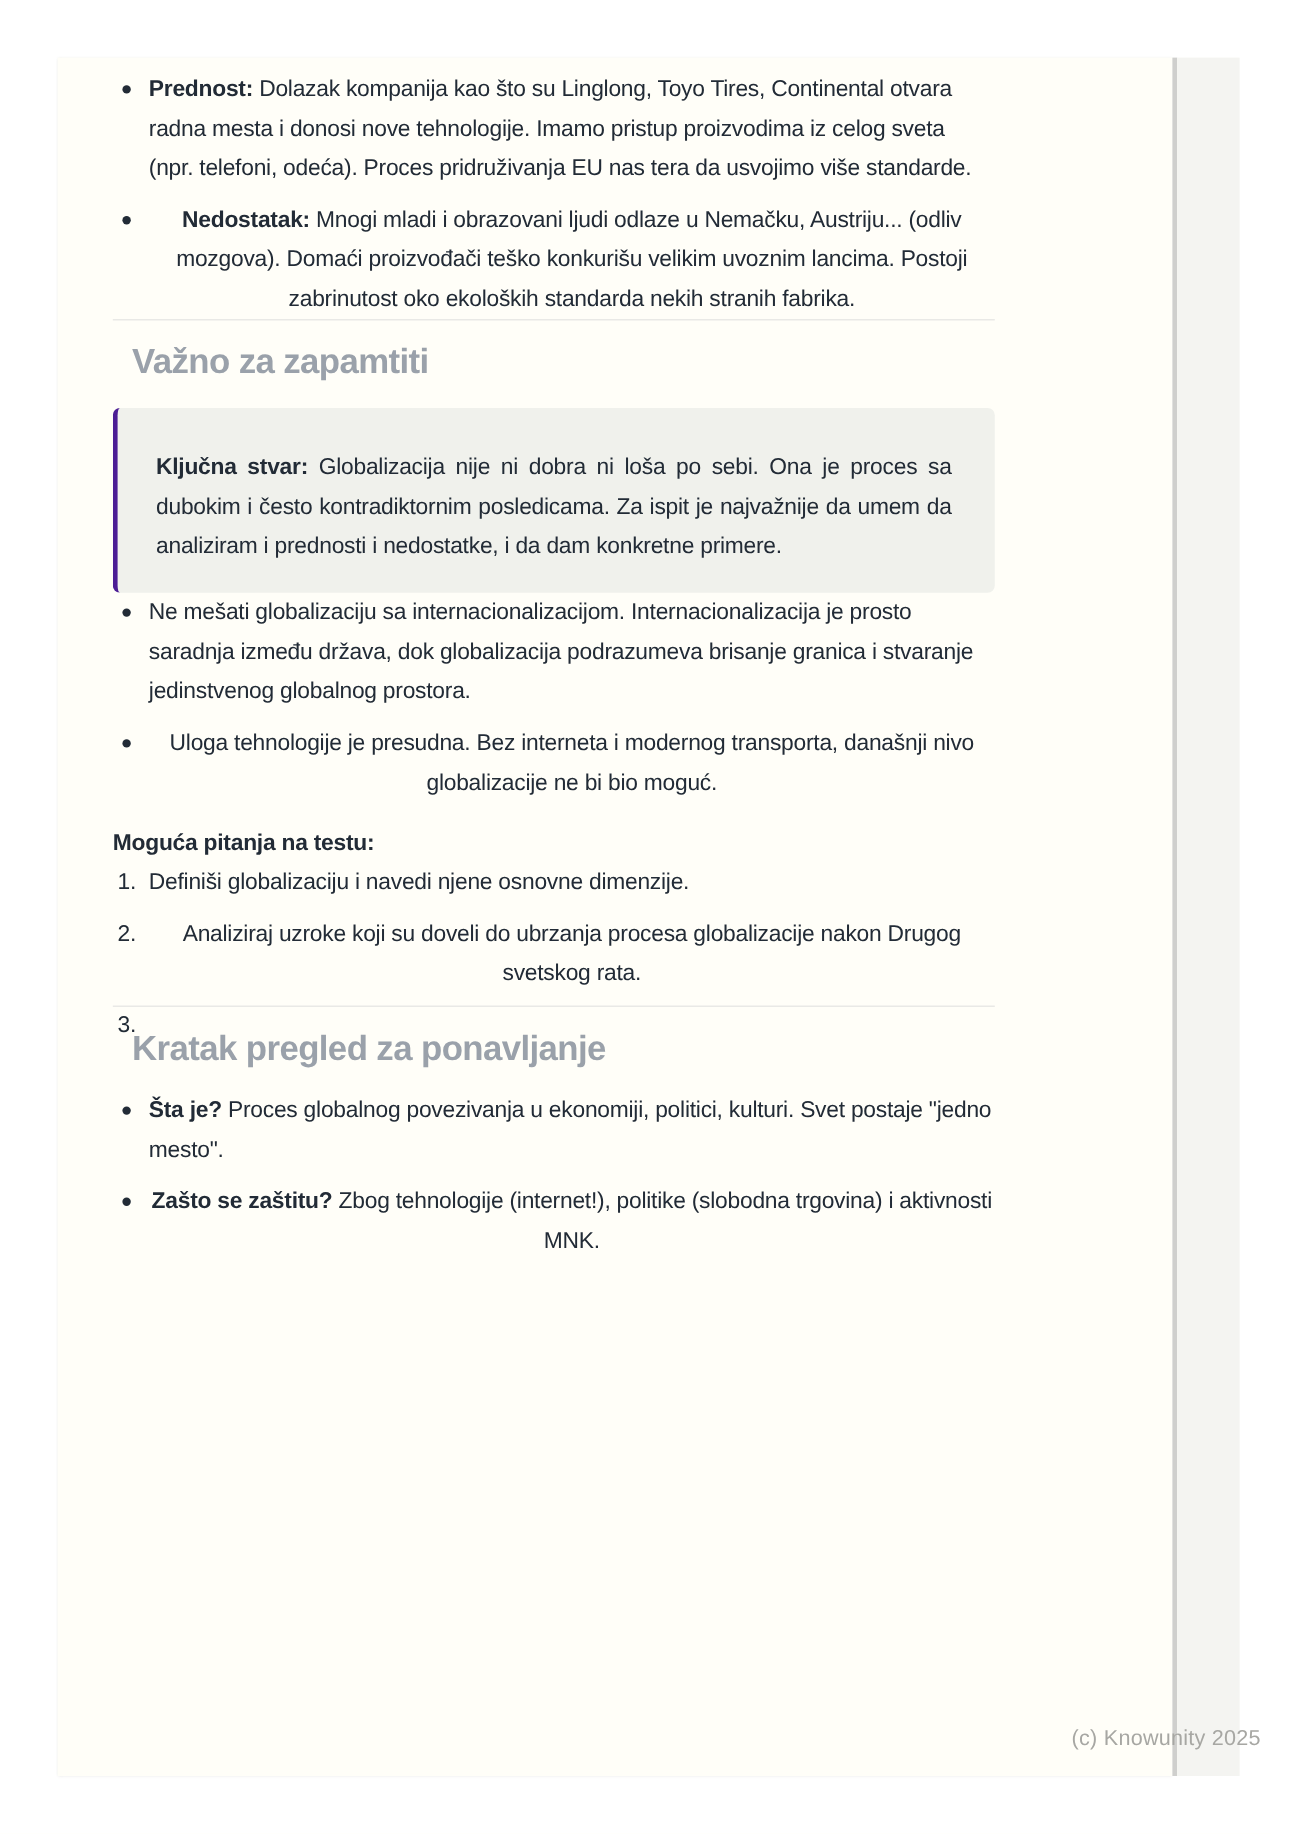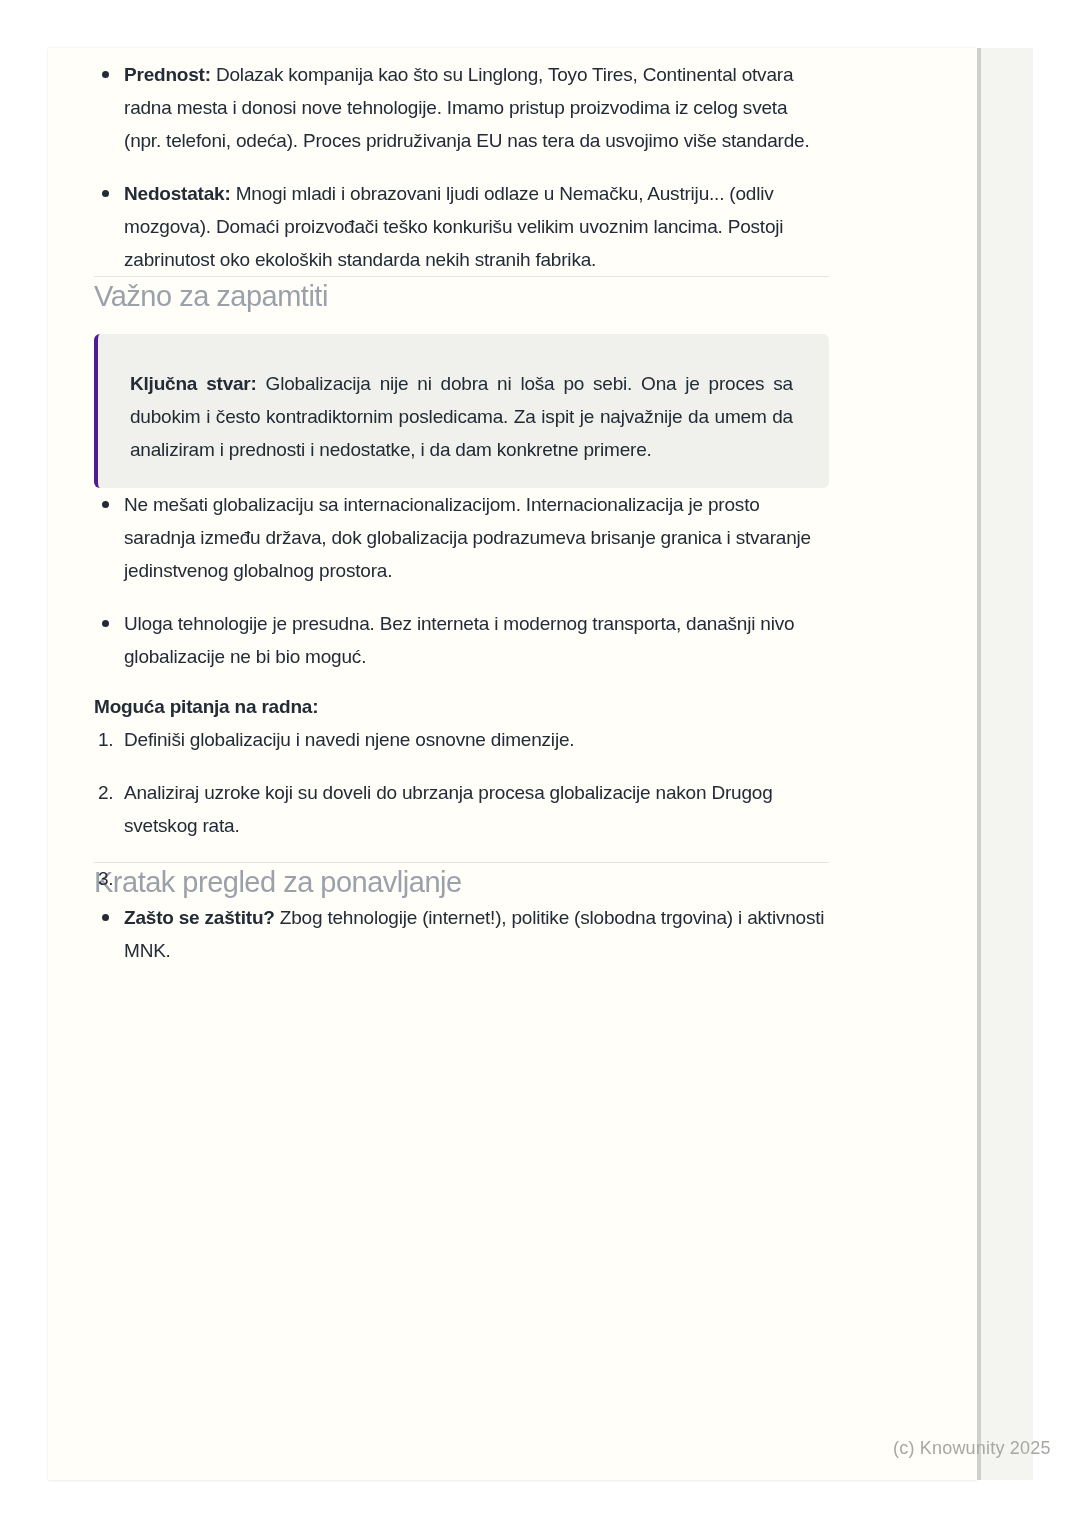--- a/index.html
+++ b/index.html
@@ -14,34 +14,34 @@
     background:#fffef8;
     box-shadow:0 0 2px rgba(0,0,0,.05), 0 1px 3px rgba(0,0,0,.06);
   }
   .content{
     position:absolute;left:46px;top:10px;width:735px;
     font-size:19px;line-height:33px;letter-spacing:-0.2px;
   }
   .b{font-weight:bold;}
   ul.blist,ol.nlist{margin:0;padding:0;list-style:none;counter-reset:q;}
   ul.blist>li,ol.nlist>li{position:relative;padding-left:30px;}
-  ul.blist>li + li, ol.nlist>li + li{margin-top:20px;}
+  ul.blist>li + li, ol.nlist>li + li{margin-top:10px;text-align:center;}
   ul.blist>li::before{
     content:"";position:absolute;left:8px;top:13px;width:7px;height:7px;
     border-radius:50%;background:#222b36;
   }
   ol.nlist>li::before{
     counter-increment:q;content:none;
   }
   ol.nlist>li>.num{position:absolute;left:4px;top:0;}
   hr.divider{border:0;border-top:1px solid #e4e4e1;margin:0;height:0;}
   .hr1{margin-top:25px;}
   .hr2{margin-top:18px;}
   h2.section-h{
-    margin:0;font-size:29px;line-height:38px;font-weight:normal;
+    margin:16px;font-size:29px;line-height:38px;font-weight:bold;
     color:#9aa1aa;letter-spacing:-0.5px;
   }
   .h2a{margin-top:40px;}
   .h2b{margin-top:43px;}
   .callout{
     margin-top:19px;
     background:#f0f1ec;
     border-left:4px solid #4c1d95;
     border-radius:6px;
     padding:33px 36px 22px 32px;
@@ -95,21 +95,21 @@
 
     <ul class="blist notes">
       <li>
         <span>Ne mešati globalizaciju sa internacionalizacijom. Internacionalizacija je prosto saradnja između država, dok globalizacija podrazumeva brisanje granica i stvaranje jedinstvenog globalnog prostora.</span>
       </li>
       <li>
         <span>Uloga tehnologije je presudna. Bez interneta i modernog transporta, današnji nivo globalizacije ne bi bio moguć.</span>
       </li>
     </ul>
 
-    <p class="bold-p">Moguća pitanja na radna:</p>
+    <p class="bold-p">Moguća pitanja na testu:</p>
 
     <ol class="nlist">
       <li>
         <span class="num">1.</span>
         <span>Definiši globalizaciju i navedi njene osnovne dimenzije.</span>
       </li>
       <li>
         <span class="num">2.</span>
         <span>Analiziraj uzroke koji su doveli do ubrzanja procesa globalizacije nakon Drugog svetskog rata.</span>
       </li>
@@ -117,20 +117,24 @@
         <span class="num">3.</span>
       </li>
     </ol>
 
     <hr class="divider hr2">
 
     <h2 class="section-h h2b">Kratak pregled za ponavljanje</h2>
 
     <ul class="blist last-list">
       <li>
+        <span class="b">Šta je?</span>
+        <span>Proces globalnog povezivanja u ekonomiji, politici, kulturi. Svet postaje "jedno mesto".</span>
+      </li>
+      <li>
         <span class="b">Zašto se zaštitu?</span>
         <span>Zbog tehnologije (internet!), politike (slobodna trgovina) i aktivnosti MNK.</span>
       </li>
     </ul>
 
   </div>
 </div>
 
 <div class="edge-line"></div>
 <div class="gutter"></div>

